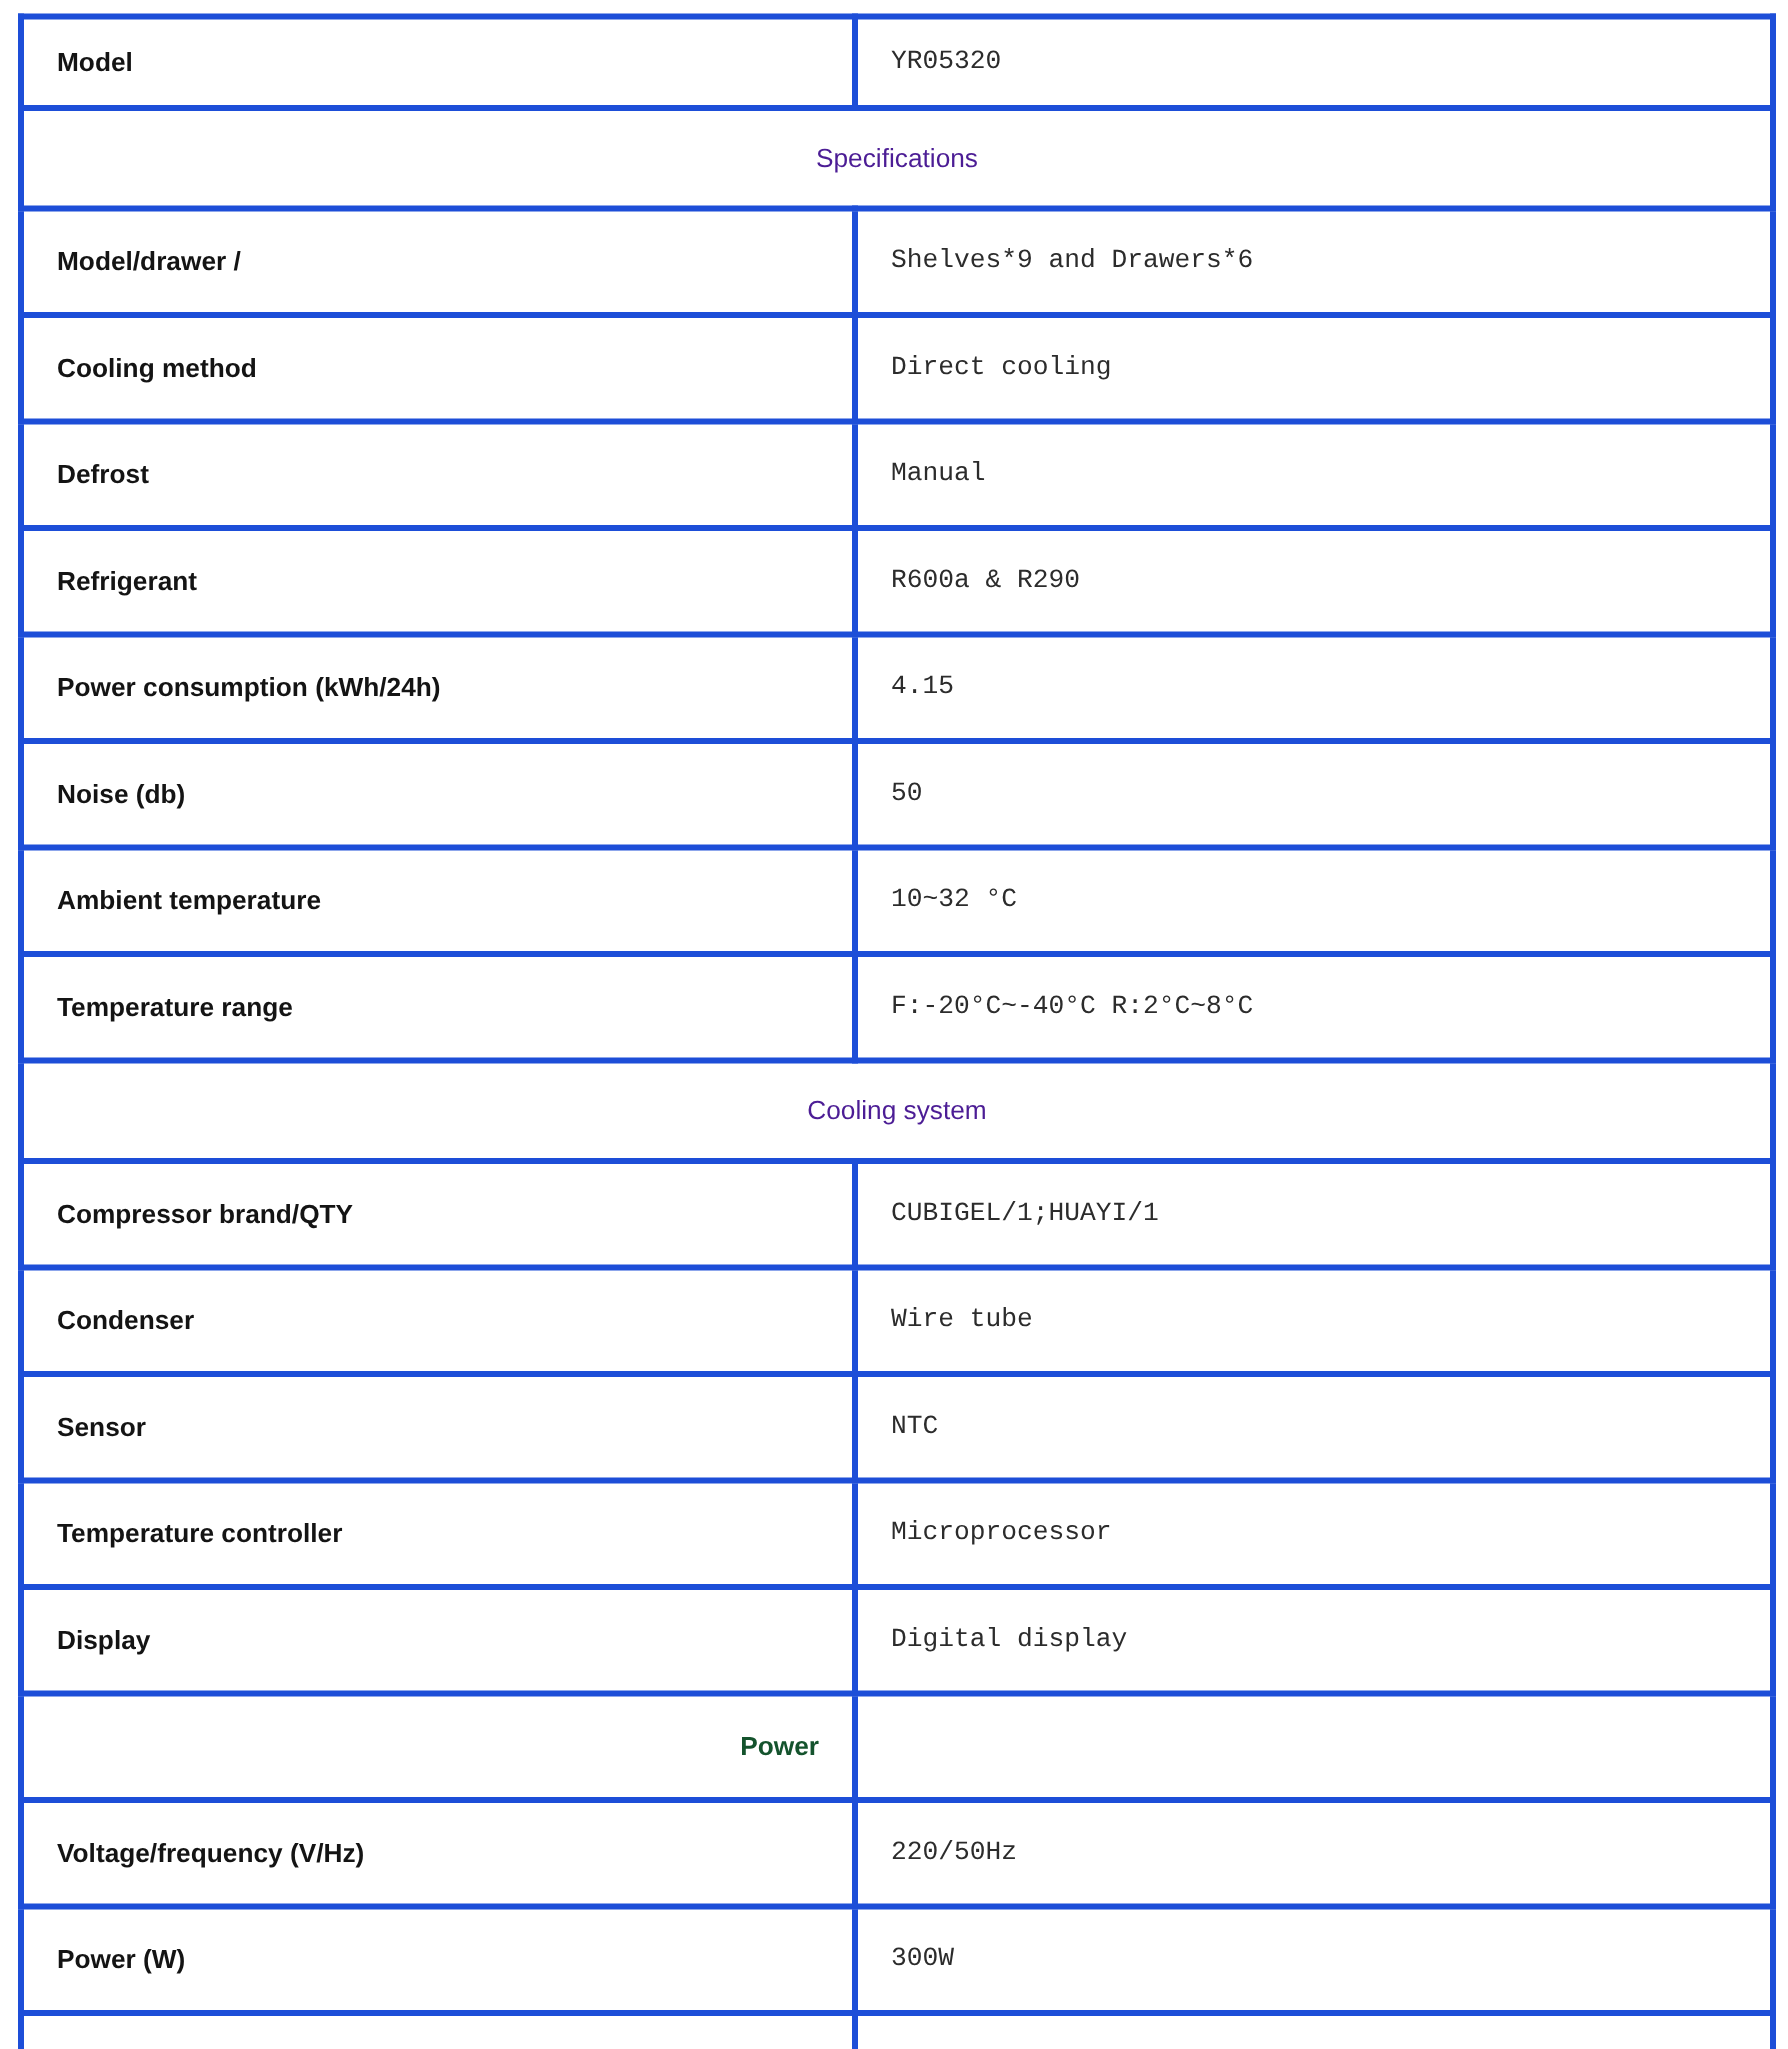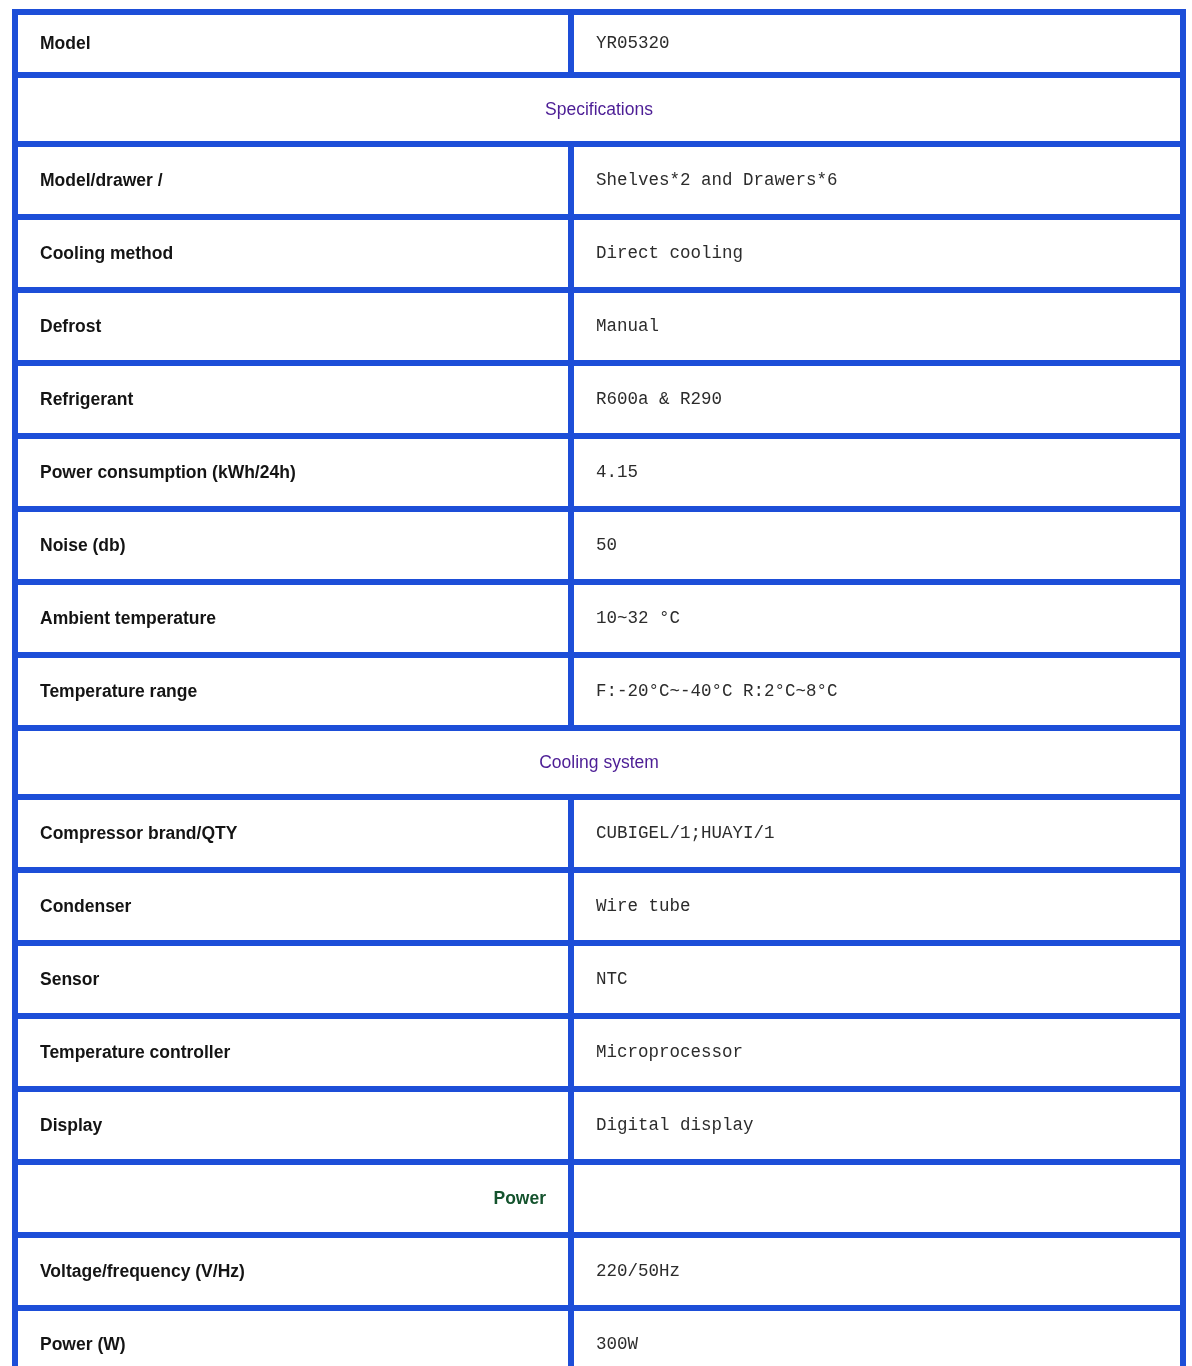--- a/index.html
+++ b/index.html
@@ -14,21 +14,21 @@
     color: #1a1a1a;
     overflow: hidden;
   }
   .spec-table {
     width: 1168px;
     margin: 9px 12px 0 12px;
     border-collapse: collapse;
     table-layout: fixed;
   }
   .spec-table td {
-    border: 6px solid #1d4ed8;
+    border: 4px solid #1d4ed8;
     padding: 0 22px;
     height: 67px;
     vertical-align: middle;
     font-size: 17.5px;
     line-height: 1.35;
   }
   .spec-table td.label {
     width: 556px;
     font-weight: bold;
     color: #141414;
@@ -65,21 +65,21 @@
 
   <tr class="first">
         <td class="label">Model</td>
         <td class="value">YR05320</td>
       </tr>
       <tr class="section">
         <td colspan="2">Specifications</td>
       </tr>
       <tr>
         <td class="label">Model/drawer /</td>
-        <td class="value">Shelves*2 and Drawers*6</td>
+        <td class="value">Shelves*9 and Drawers*6</td>
       </tr>
       <tr>
         <td class="label">Cooling method</td>
         <td class="value">Direct cooling</td>
       </tr>
       <tr>
         <td class="label">Defrost</td>
         <td class="value">Manual</td>
       </tr>
       <tr>

